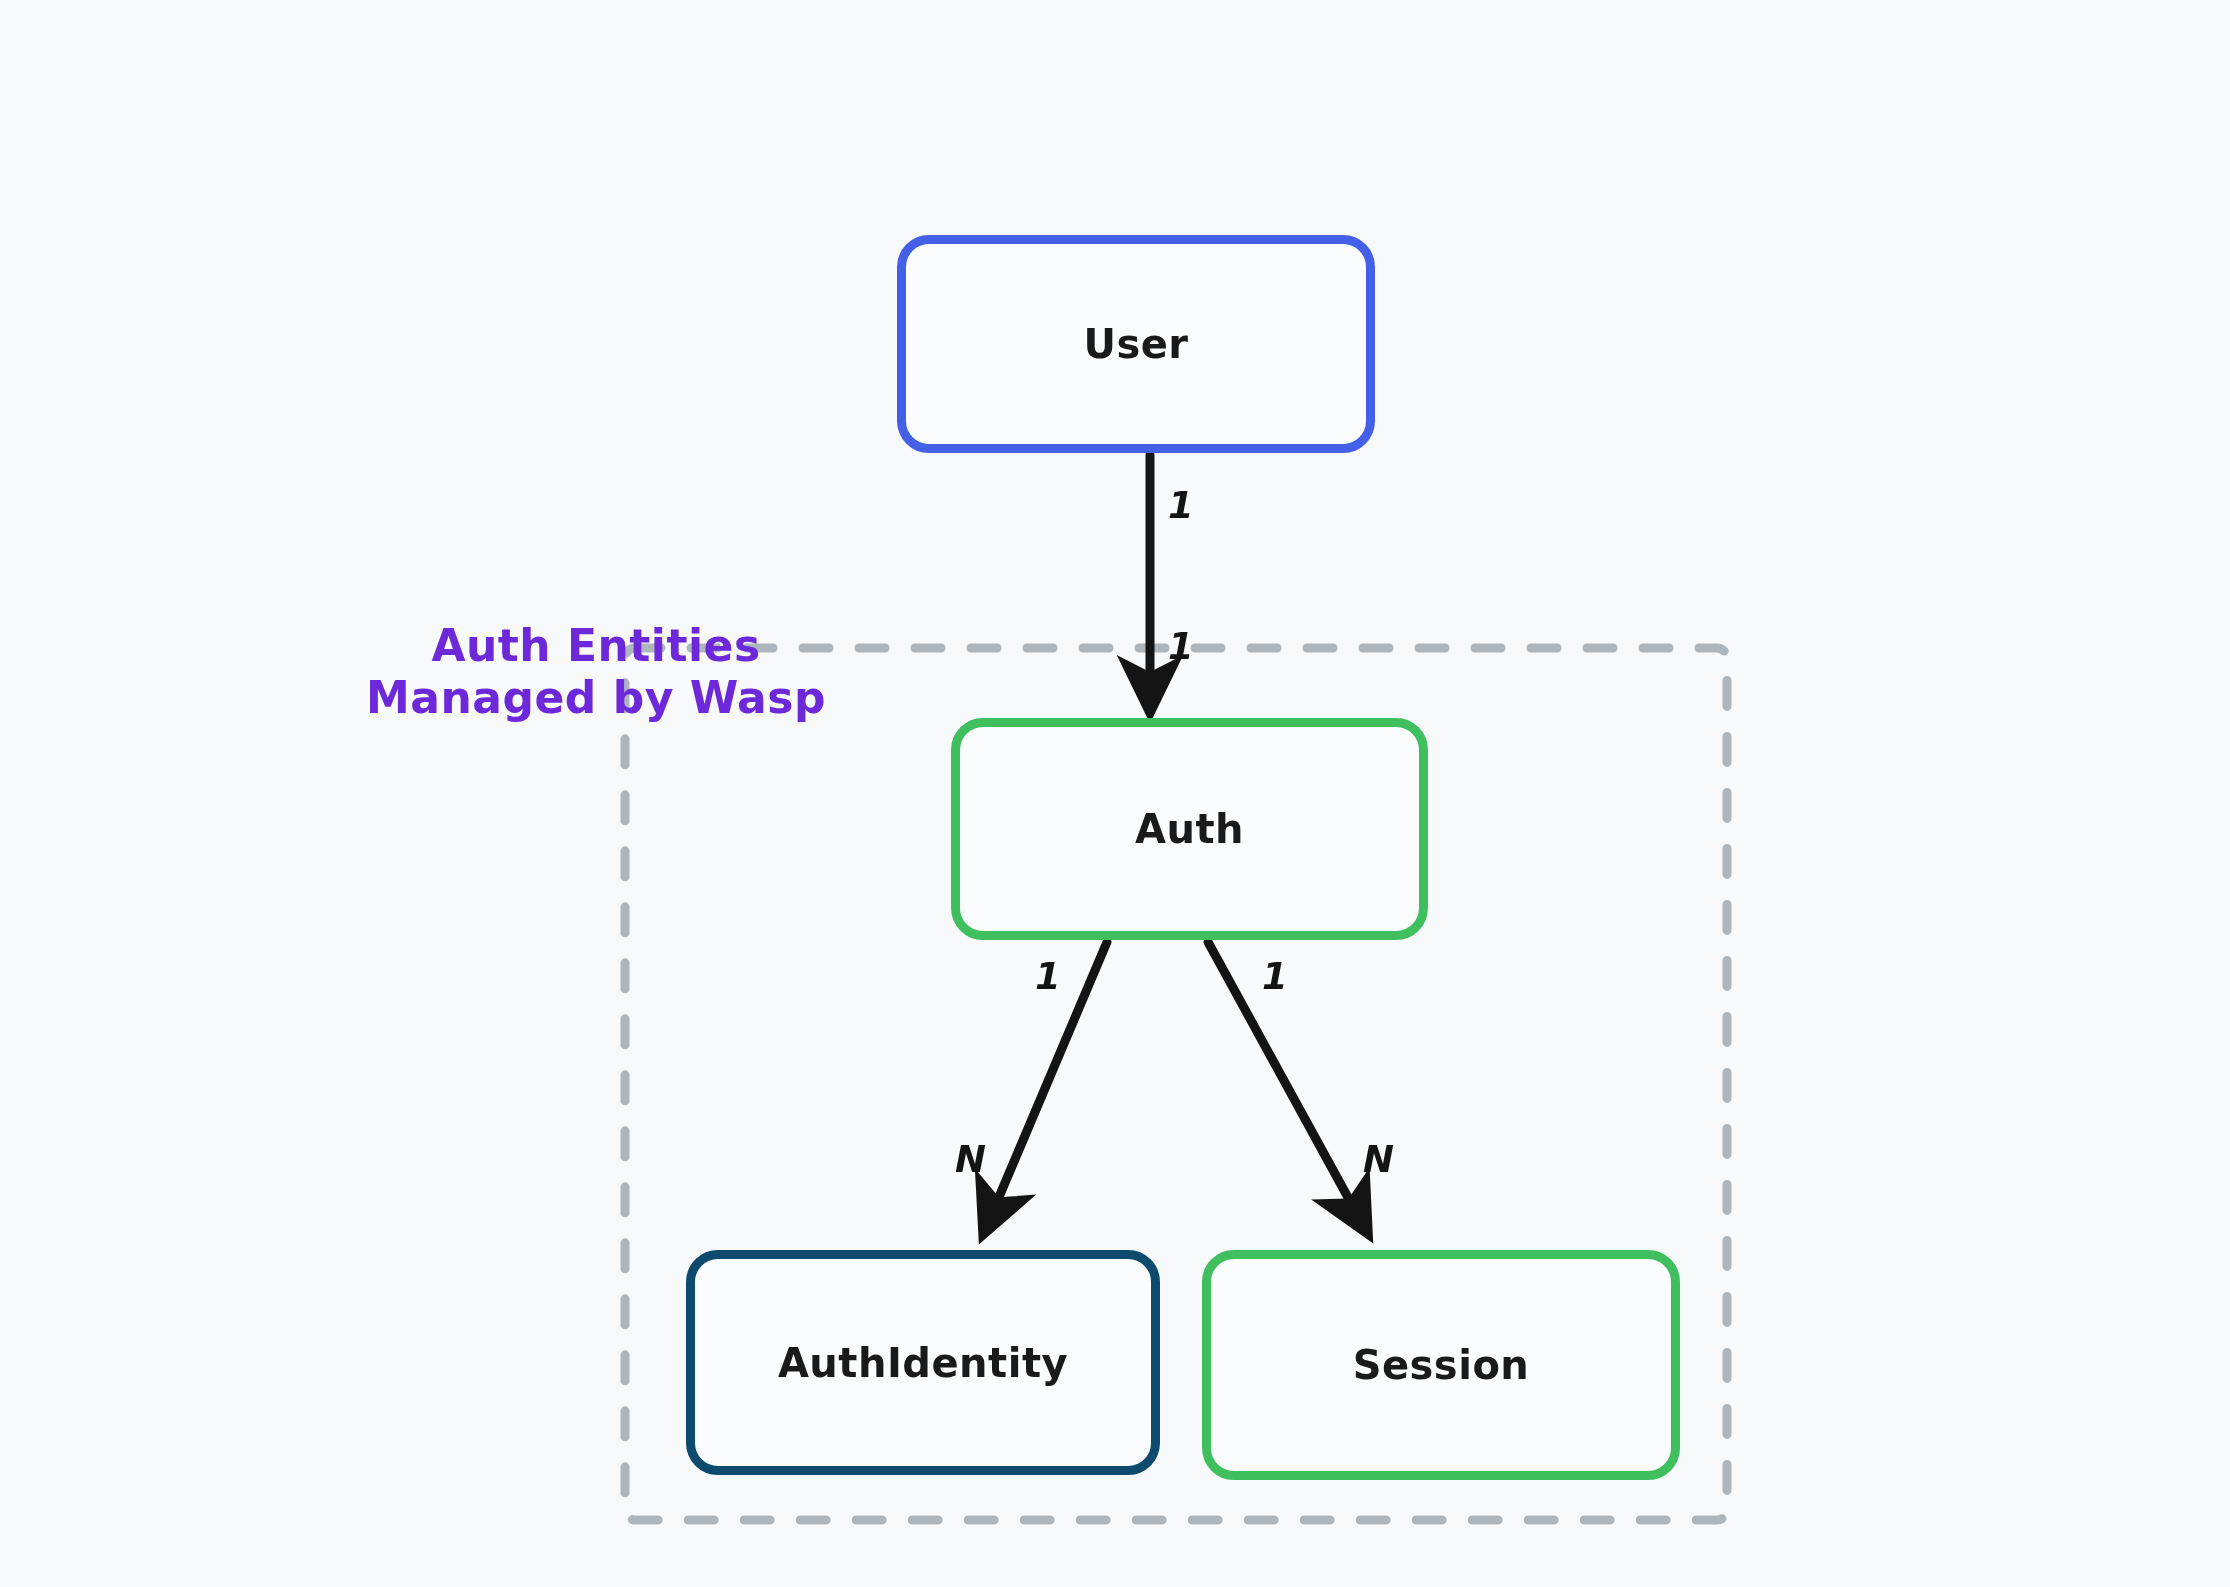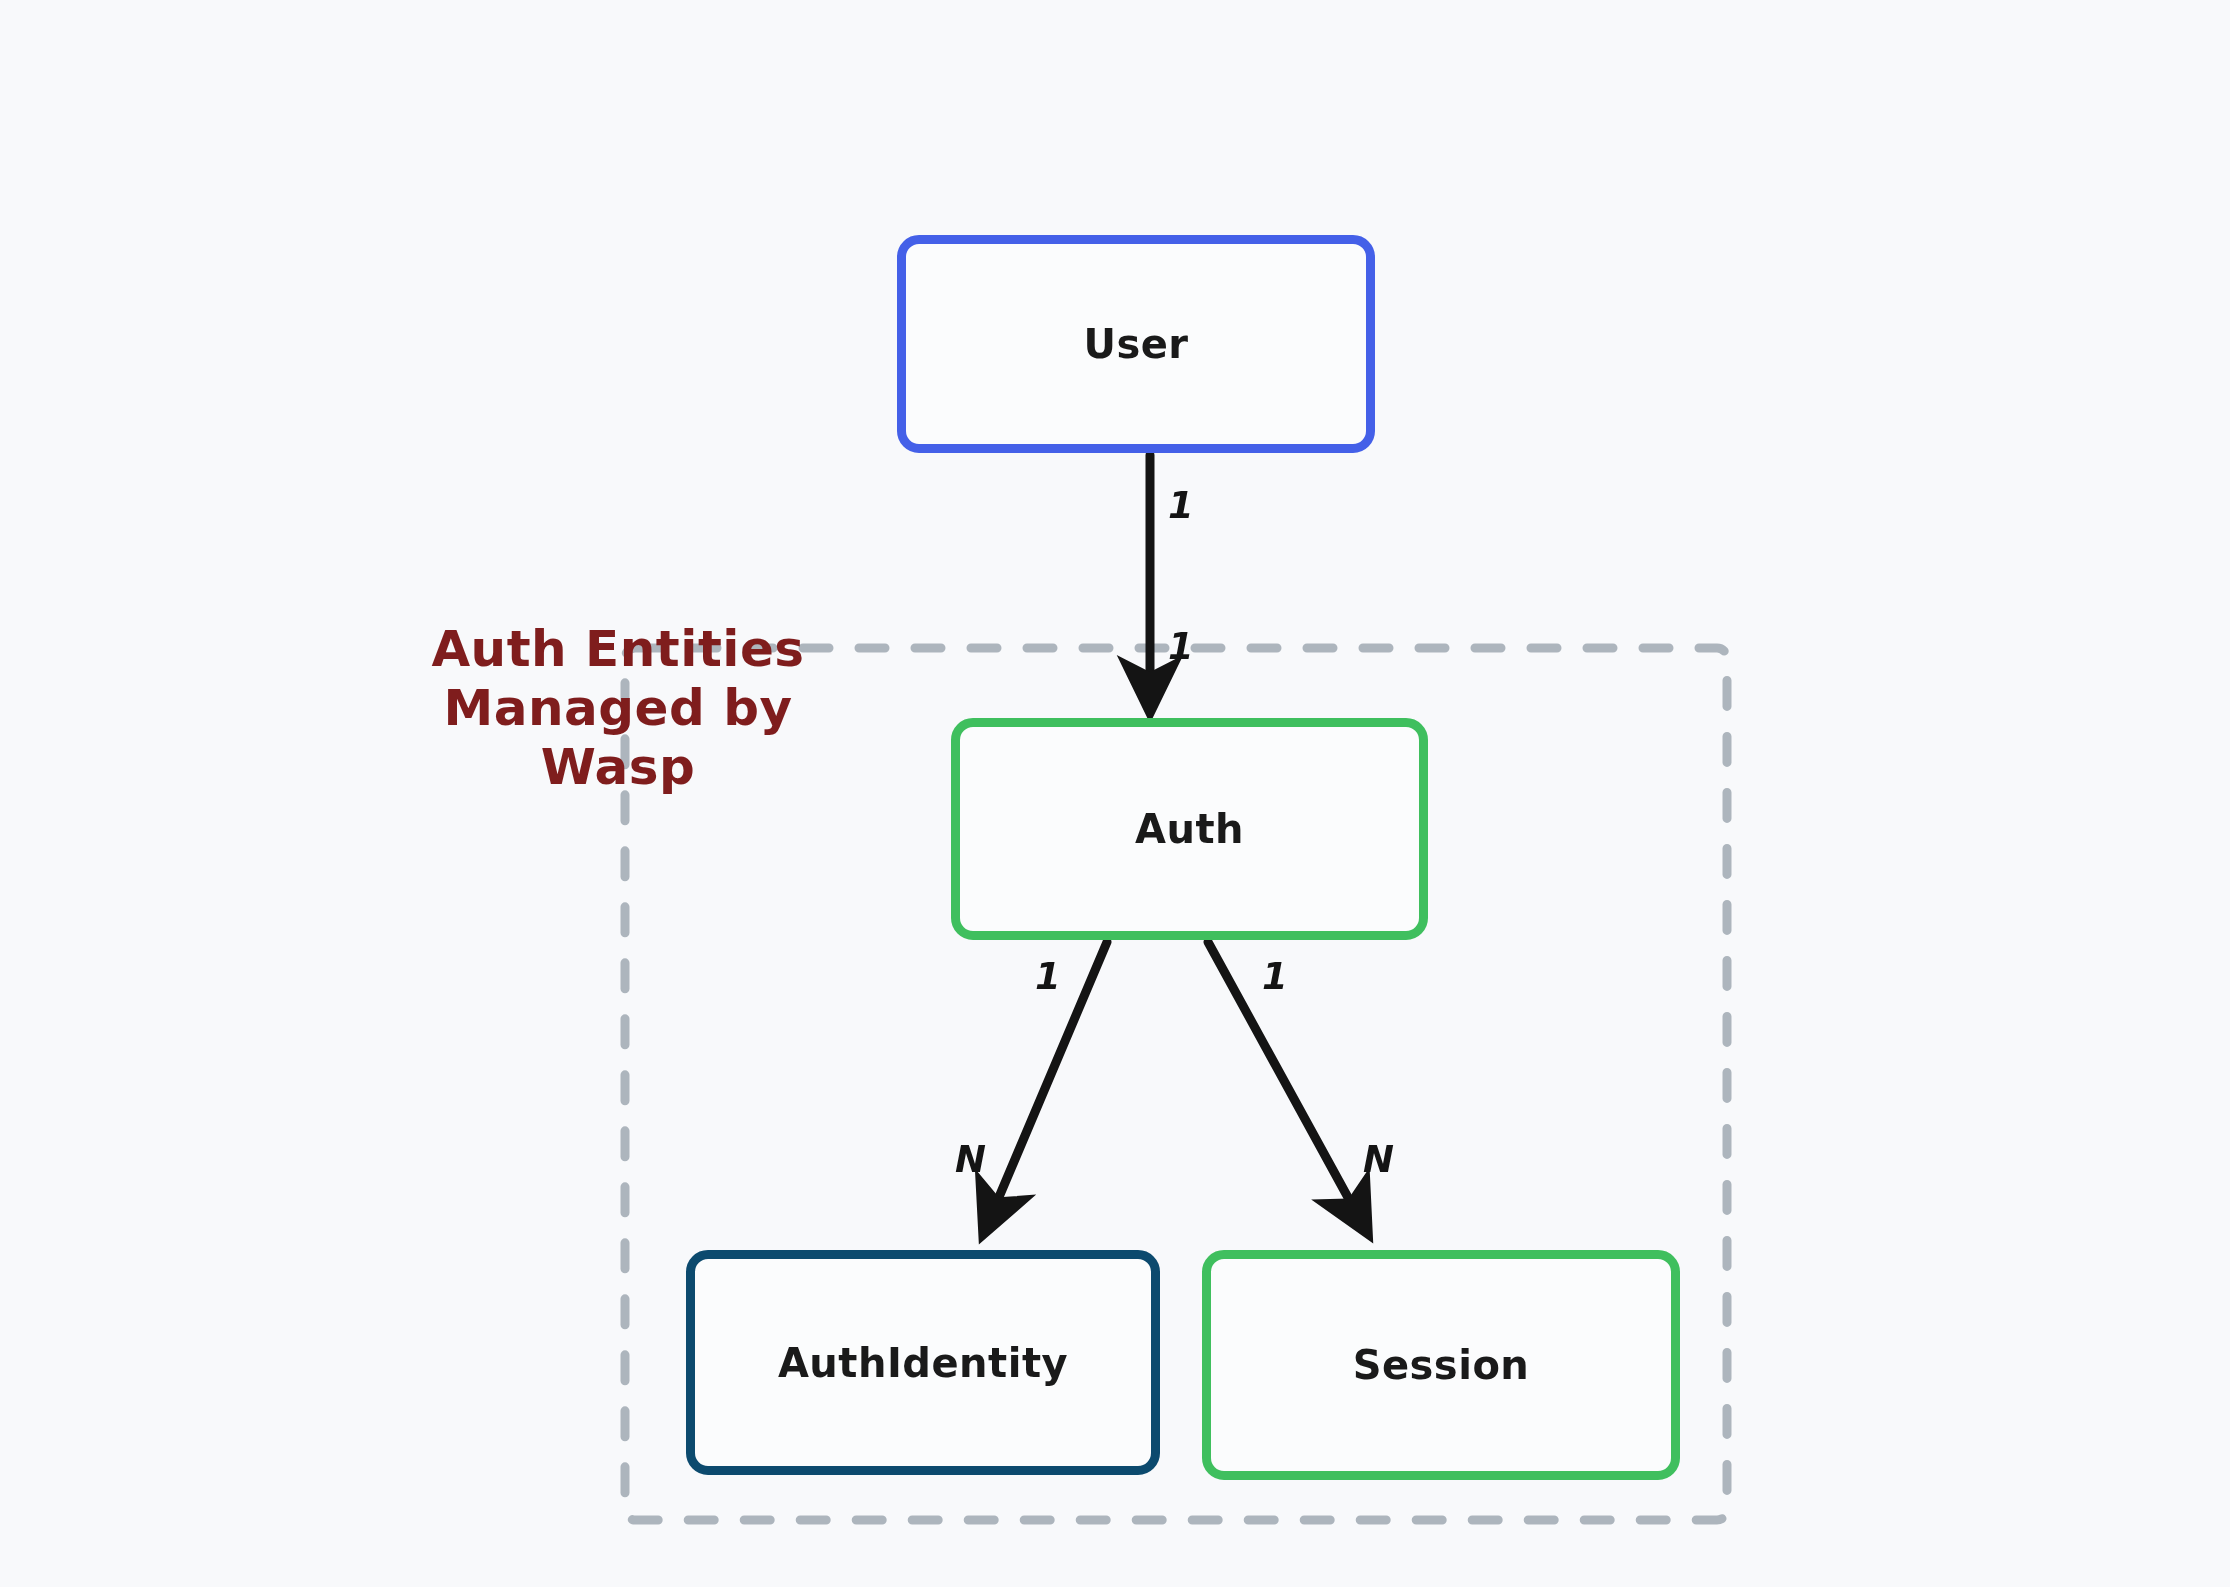--- a/index.html
+++ b/index.html
@@ -29,21 +29,21 @@
     width: 2230px;
     height: 1587px;
     pointer-events: none;
   }
 
   
   .node {
     position: absolute;
     box-sizing: border-box;
     background: #fbfcfd;
-    border-radius: 22px;
+    border-radius: 32px;
     display: flex;
     align-items: center;
     justify-content: center;
     text-align: left;
   }
   .node-label {
     font-family: "DejaVu Sans", sans-serif;
     font-size: 40px;
     font-weight: 700;
     color: #1a1a1a;
@@ -91,25 +91,25 @@
   }
   .caption.developer-title {
     left: 740px;
     top: 55px;
     width: 800px;
     font-size: 43px;
     color: #4460e8;
     letter-spacing: 0.5px;
   }
   .caption.wasp-title {
-    left: 363px;
+    left: 341px;
     top: 620px;
     width: 510px;
-    font-size: 50px;
-    color: #7f1d1d;
+    font-size: 44px;
+    color: #6d28d9;
     letter-spacing: 0.5px;
     z-index: 5;
   }
 
   
   .card {
     position: absolute;
     font-family: "DejaVu Sans", sans-serif;
     font-size: 37px;
     font-weight: 700;

